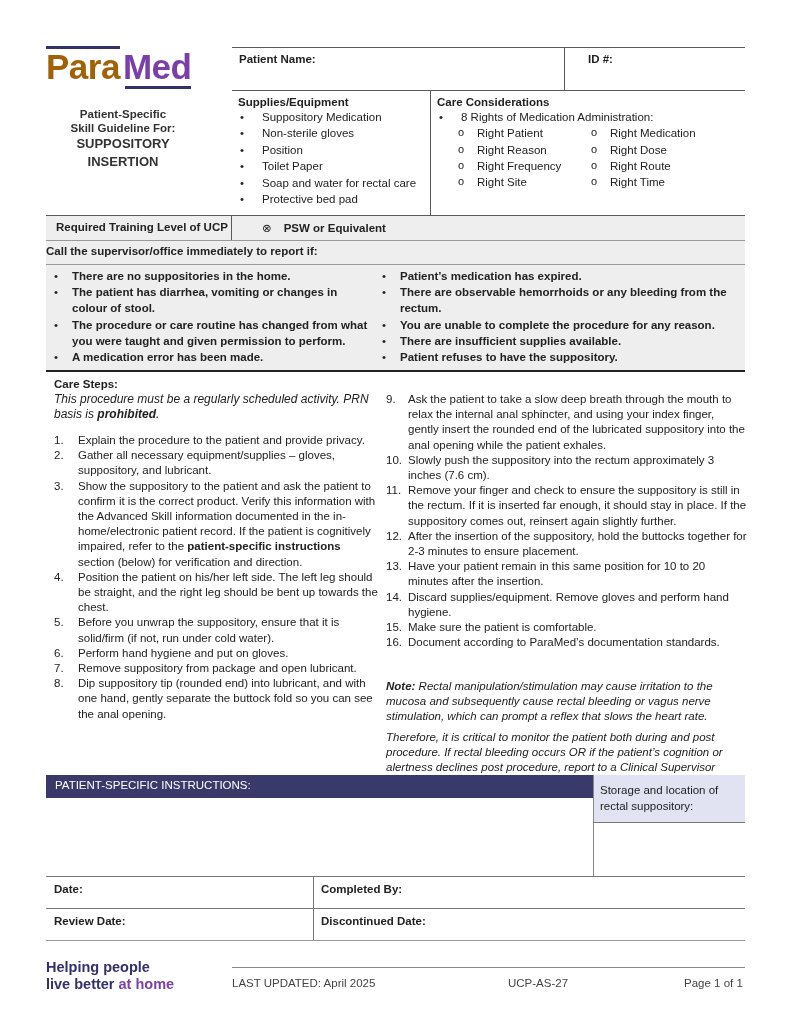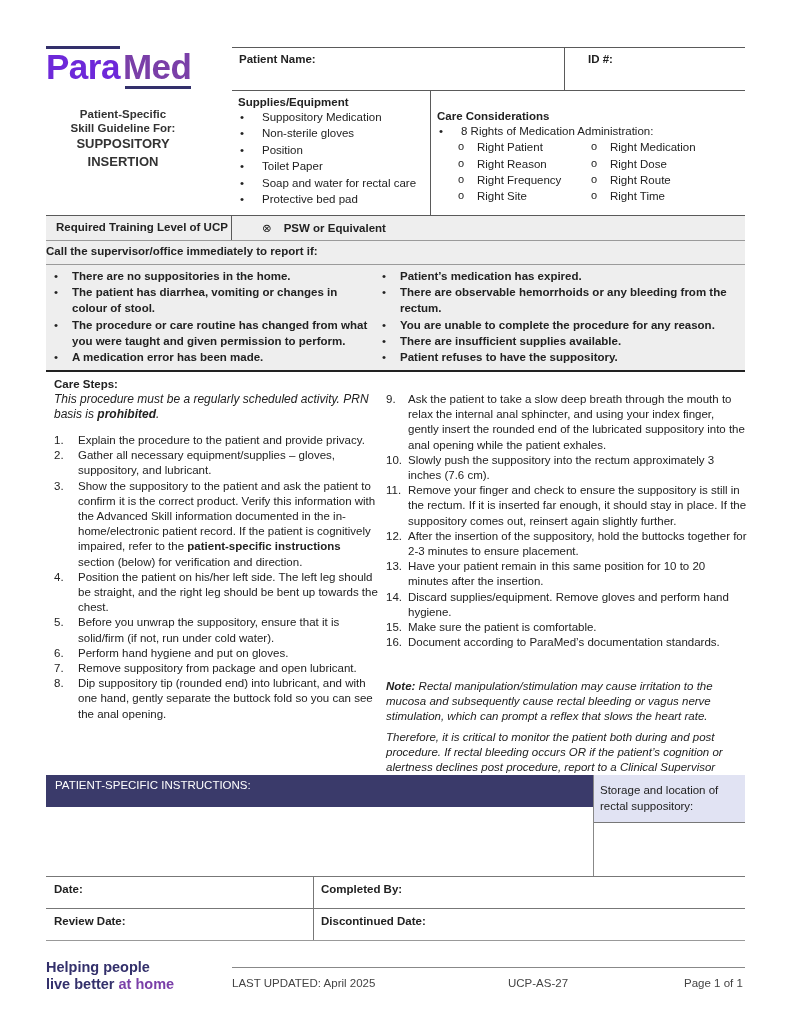--- a/index.html
+++ b/index.html
@@ -5,39 +5,39 @@
   * { box-sizing: border-box; margin: 0; padding: 0; }
   html, body { width: 791px; height: 1024px; background: #ffffff; }
   body { position: relative; font-family: "Liberation Sans", "DejaVu Sans", sans-serif; color: #1a1a1a; font-size: 12px; overflow: hidden; }
   .abs { position: absolute; }
 
   
   .logo { left: 46px; top: 46px; width: 148px; height: 42px; }
   .logo .bar-top { position: absolute; left: 0; top: 0; width: 74px; height: 3px; background: #33306b; }
   .logo .bar-bot { position: absolute; left: 79px; top: 40px; width: 66px; height: 3px; background: #33306b; }
   .logo .word { position: absolute; left: 0; top: 1px; font-size: 35px; font-weight: bold; letter-spacing: -0.5px; line-height: 40px; }
-  .logo .para { color: #6d28d9; }
+  .logo .para { color: #a16207; }
   .logo .med { color: #7a3fa8; margin-left: 3px; }
 
   .guide-title { left: 46px; top: 107px; width: 154px; text-align: center; font-weight: bold; font-size: 11.5px; line-height: 14px; color: #333; }
   .guide-title .big { font-size: 13px; line-height: 18px; display: block; }
 
   
   .hline { position: absolute; height: 1px; background: #5a5a5a; }
   .vline { position: absolute; width: 1px; background: #5a5a5a; }
 
   .label-b { font-weight: bold; font-size: 11.5px; color: #222; }
 
   .supplies { left: 238px; top: 96px; width: 190px; }
   .supplies h4, .care h4 { font-size: 11.5px; font-weight: bold; margin-bottom: 1px; color: #222; }
   .blist { list-style: none; }
   .blist li { position: relative; padding-left: 24px; font-size: 11.5px; line-height: 16.4px; color: #222; }
   .blist li::before { content: "\2022"; position: absolute; left: 2px; top: 0; }
 
-  .care { left: 437px; top: 110px; width: 308px; }
+  .care { left: 437px; top: 96px; width: 308px; }
   .rights { display: grid; grid-template-columns: 133px 140px; margin-left: 18px; }
   .rights div { position: relative; padding-left: 22px; font-size: 11.5px; line-height: 16.2px; color: #222; }
   .rights div::before { content: "o"; position: absolute; left: 3px; top: -1px; font-size: 11px; }
 
   
   .grey { background: #eeeeee; }
   .train-row { left: 46px; top: 216px; width: 699px; height: 24px; }
   .train-label { left: 56px; top: 221px; font-size: 11.5px; font-weight: bold; color: #222; }
   .train-val { left: 262px; top: 221px; font-size: 11.5px; font-weight: bold; color: #222; }
   .train-val .x { font-weight: normal; margin-right: 12px; }
@@ -58,21 +58,21 @@
   .olist { list-style: none; }
   .olist li { position: relative; padding-left: 24px; font-size: 11.5px; line-height: 15.2px; color: #222; }
   .olist li .n { position: absolute; left: 0; top: 0; }
   .steps-left { left: 54px; top: 433px; width: 326px; }
   .steps-right { left: 386px; top: 392px; width: 362px; }
   .steps-right li { padding-left: 22px; }
   .note { left: 386px; top: 656px; width: 358px; font-size: 11.5px; font-style: italic; line-height: 15px; color: #222; margin-top: 23px; }
   .note p { margin-bottom: 6px; }
 
   
-  .psi-bar { left: 46px; top: 775px; width: 547px; height: 32px; background: #3a3a6a; color: #fff; font-size: 11.5px; padding: 4px 0 12px 9px; }
+  .psi-bar { left: 46px; top: 775px; width: 547px; height: 23px; background: #3a3a6a; color: #fff; font-size: 11.5px; padding: 4px 0 12px 9px; }
   .storage { left: 594px; top: 775px; width: 151px; height: 47px; background: #e1e3f3; font-size: 11.5px; padding: 7px 0 0 6px; line-height: 16px; color: #222; }
 
   .footer-form-label { font-size: 11.5px; font-weight: bold; color: #222; }
 
   
   .tagline { left: 46px; top: 959px; font-size: 14.5px; font-weight: bold; line-height: 17px; color: #33306b; }
   .tagline .accent { color: #7a3fa8; }
   .ft { position: absolute; top: 977px; font-size: 11.5px; color: #444; }
 </style>
 </head>

